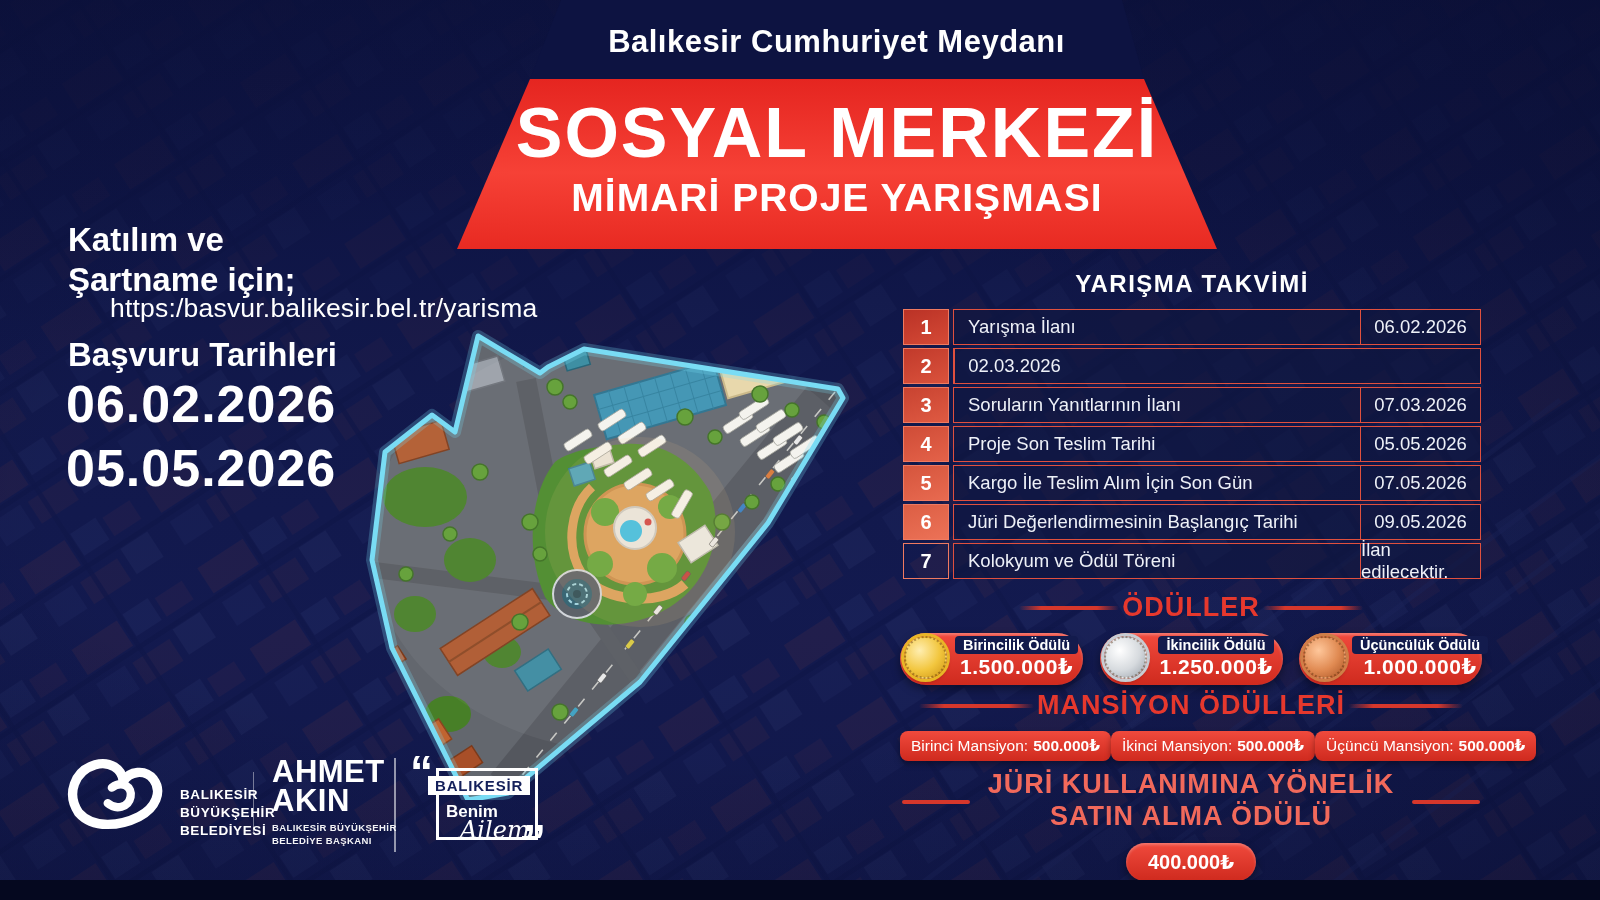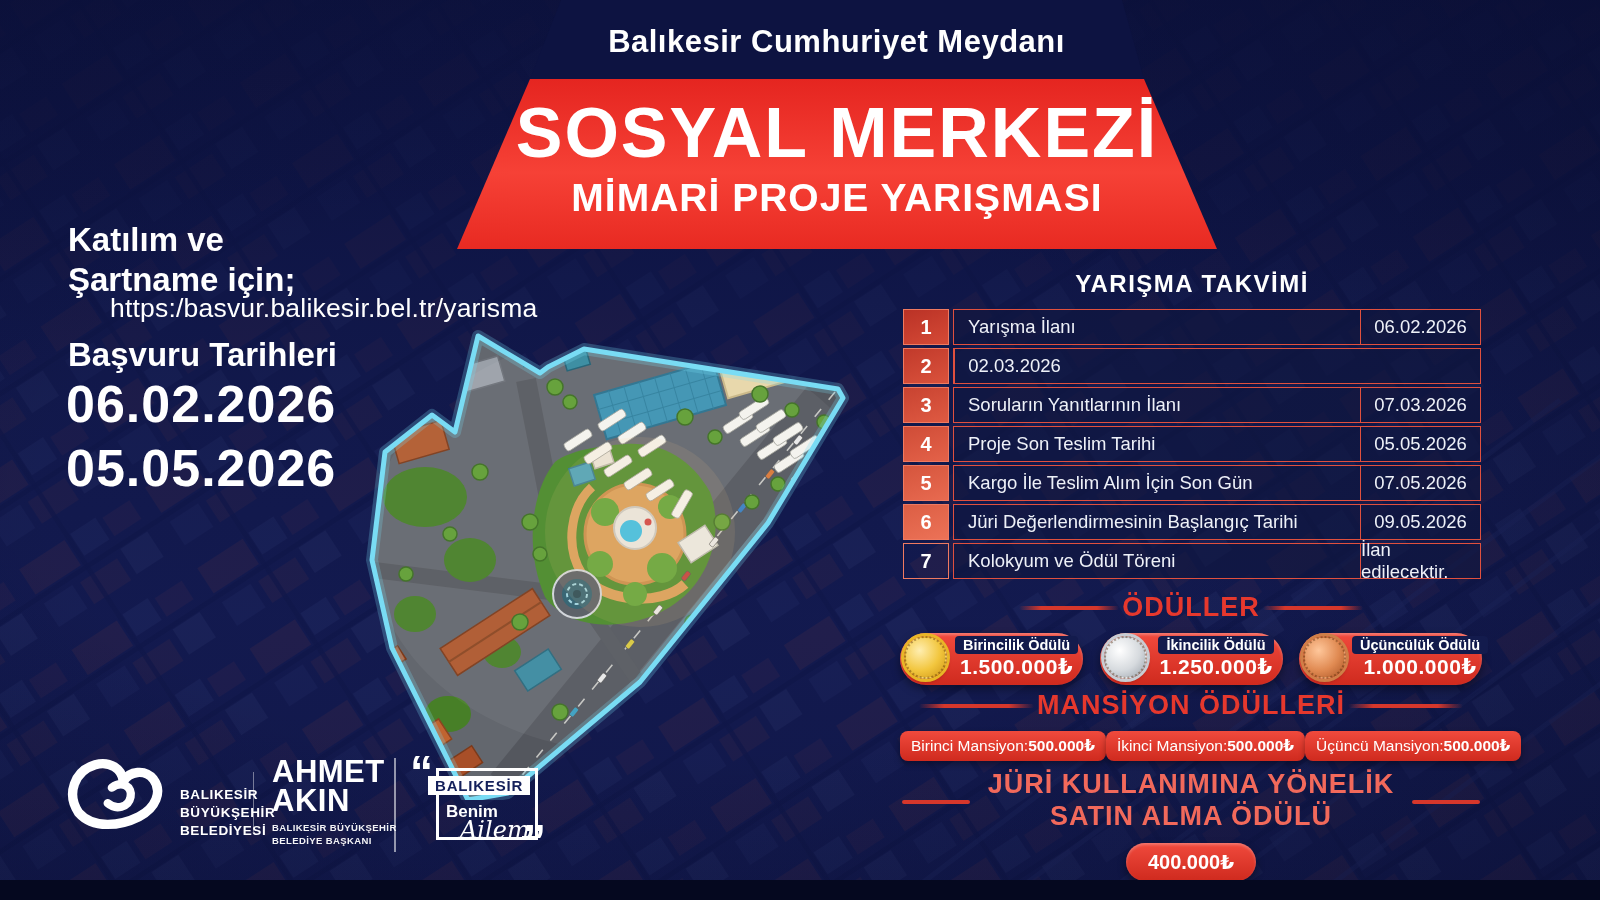--- a/index.html
+++ b/index.html
@@ -83,21 +83,21 @@
     box-shadow:0 0 0 3px #cf7f47,0 2px 4px rgba(0,0,0,.4);}
   .prize-col{flex:1;display:flex;flex-direction:column;align-items:center;}
   .prize-label{background:#131b4d;border-radius:4px;color:#fff;font-size:14.5px;font-weight:600;
     padding:1px 8px;white-space:nowrap;}
   .prize-amount{font-size:21px;font-weight:800;margin-top:1px;letter-spacing:.5px;}
 
   
   .mentions{left:900px;top:690px;width:582px;z-index:4;}
   .mrow{display:flex;justify-content:space-between;margin-top:10px;}
   .mention{height:30px;border-radius:8px;display:flex;align-items:center;justify-content:center;
-    padding:0 11px;font-size:15.5px;white-space:nowrap;color:#fff;
+    padding:0 11px;font-size:15.5px;gap:5px;white-space:nowrap;color:#fff;
     background:linear-gradient(180deg,#f04a3d,#cf2a1e);box-shadow:0 3px 6px rgba(0,0,0,.35);}
   .mention b{font-weight:800;}
 
   
   .jury{left:900px;top:768px;width:582px;z-index:4;text-align:center;}
   .jury-line{font-size:27px;font-weight:800;color:#f2695b;letter-spacing:1px;line-height:1.2;}
   .jdash{position:absolute;top:32px;width:68px;height:4px;border-radius:2px;background:#d6372b;}
   .jdash-l{left:2px;} .jdash-r{right:2px;}
   .jury-pill{margin:10px auto 0;width:130px;height:38px;border-radius:19px;display:flex;
     align-items:center;justify-content:center;font-size:20px;font-weight:800;color:#fff;

